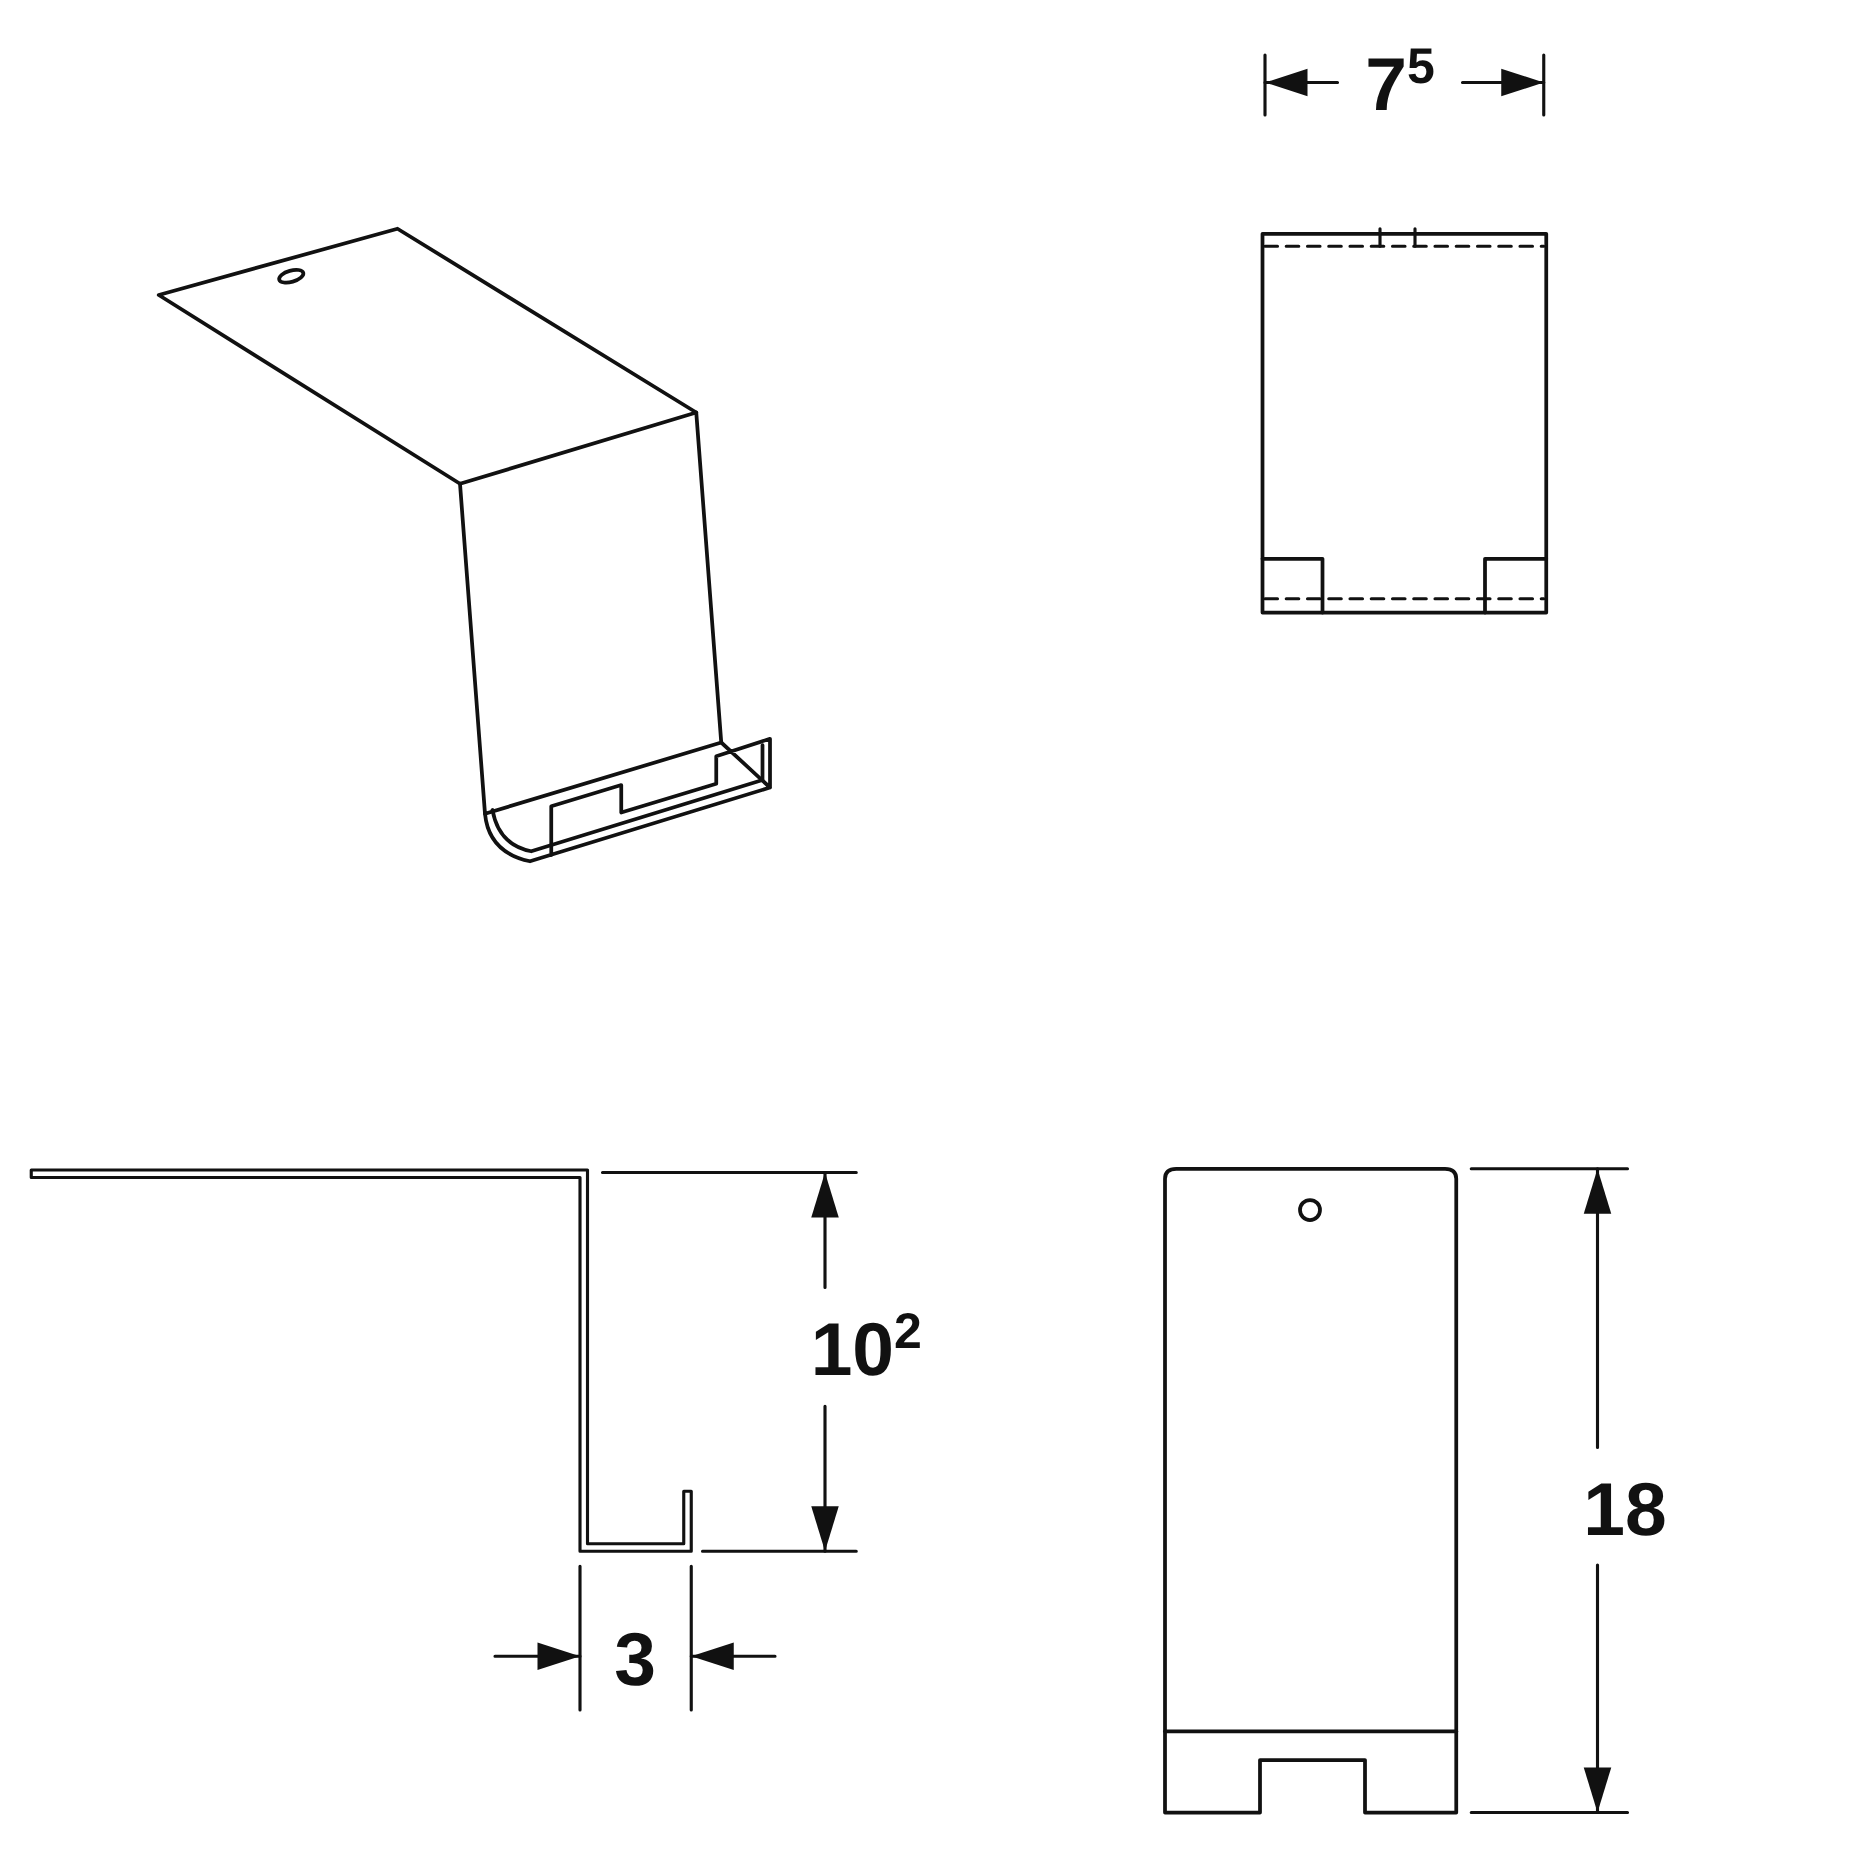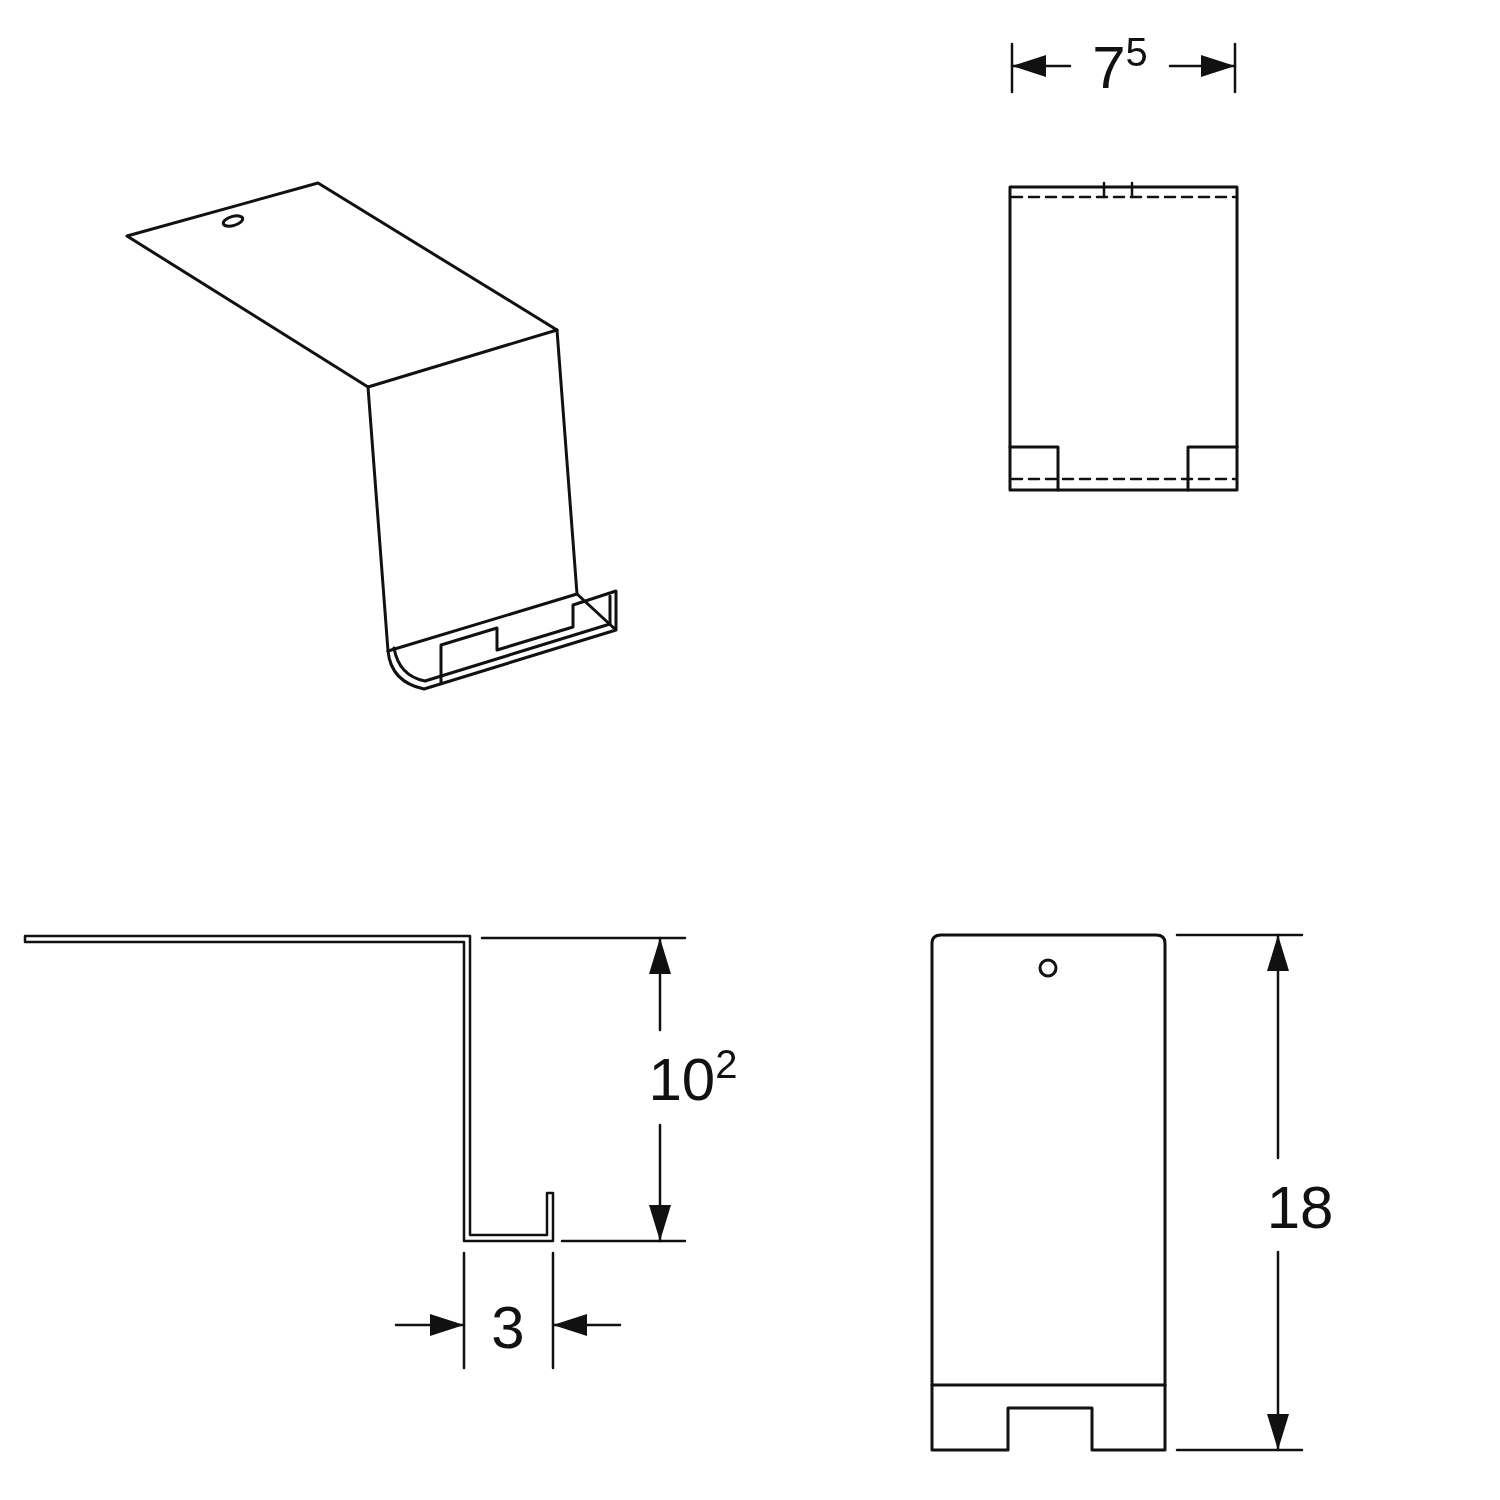--- a/index.html
+++ b/index.html
@@ -6,20 +6,21 @@
     margin: 0;
     padding: 0;
     background: #ffffff;
   }
   .canvas {
     position: relative;
     width: 1500px;
     height: 1500px;
     background: #ffffff;
     overflow: hidden;
+    font-weight: bold;
   }
   svg { display: block; }
   text.dim-text {
     font-family: "Liberation Sans", sans-serif;
     font-size: 60px;
     fill: #111111;
     stroke: none;
   }
   tspan.sup {
     font-size: 40px;

